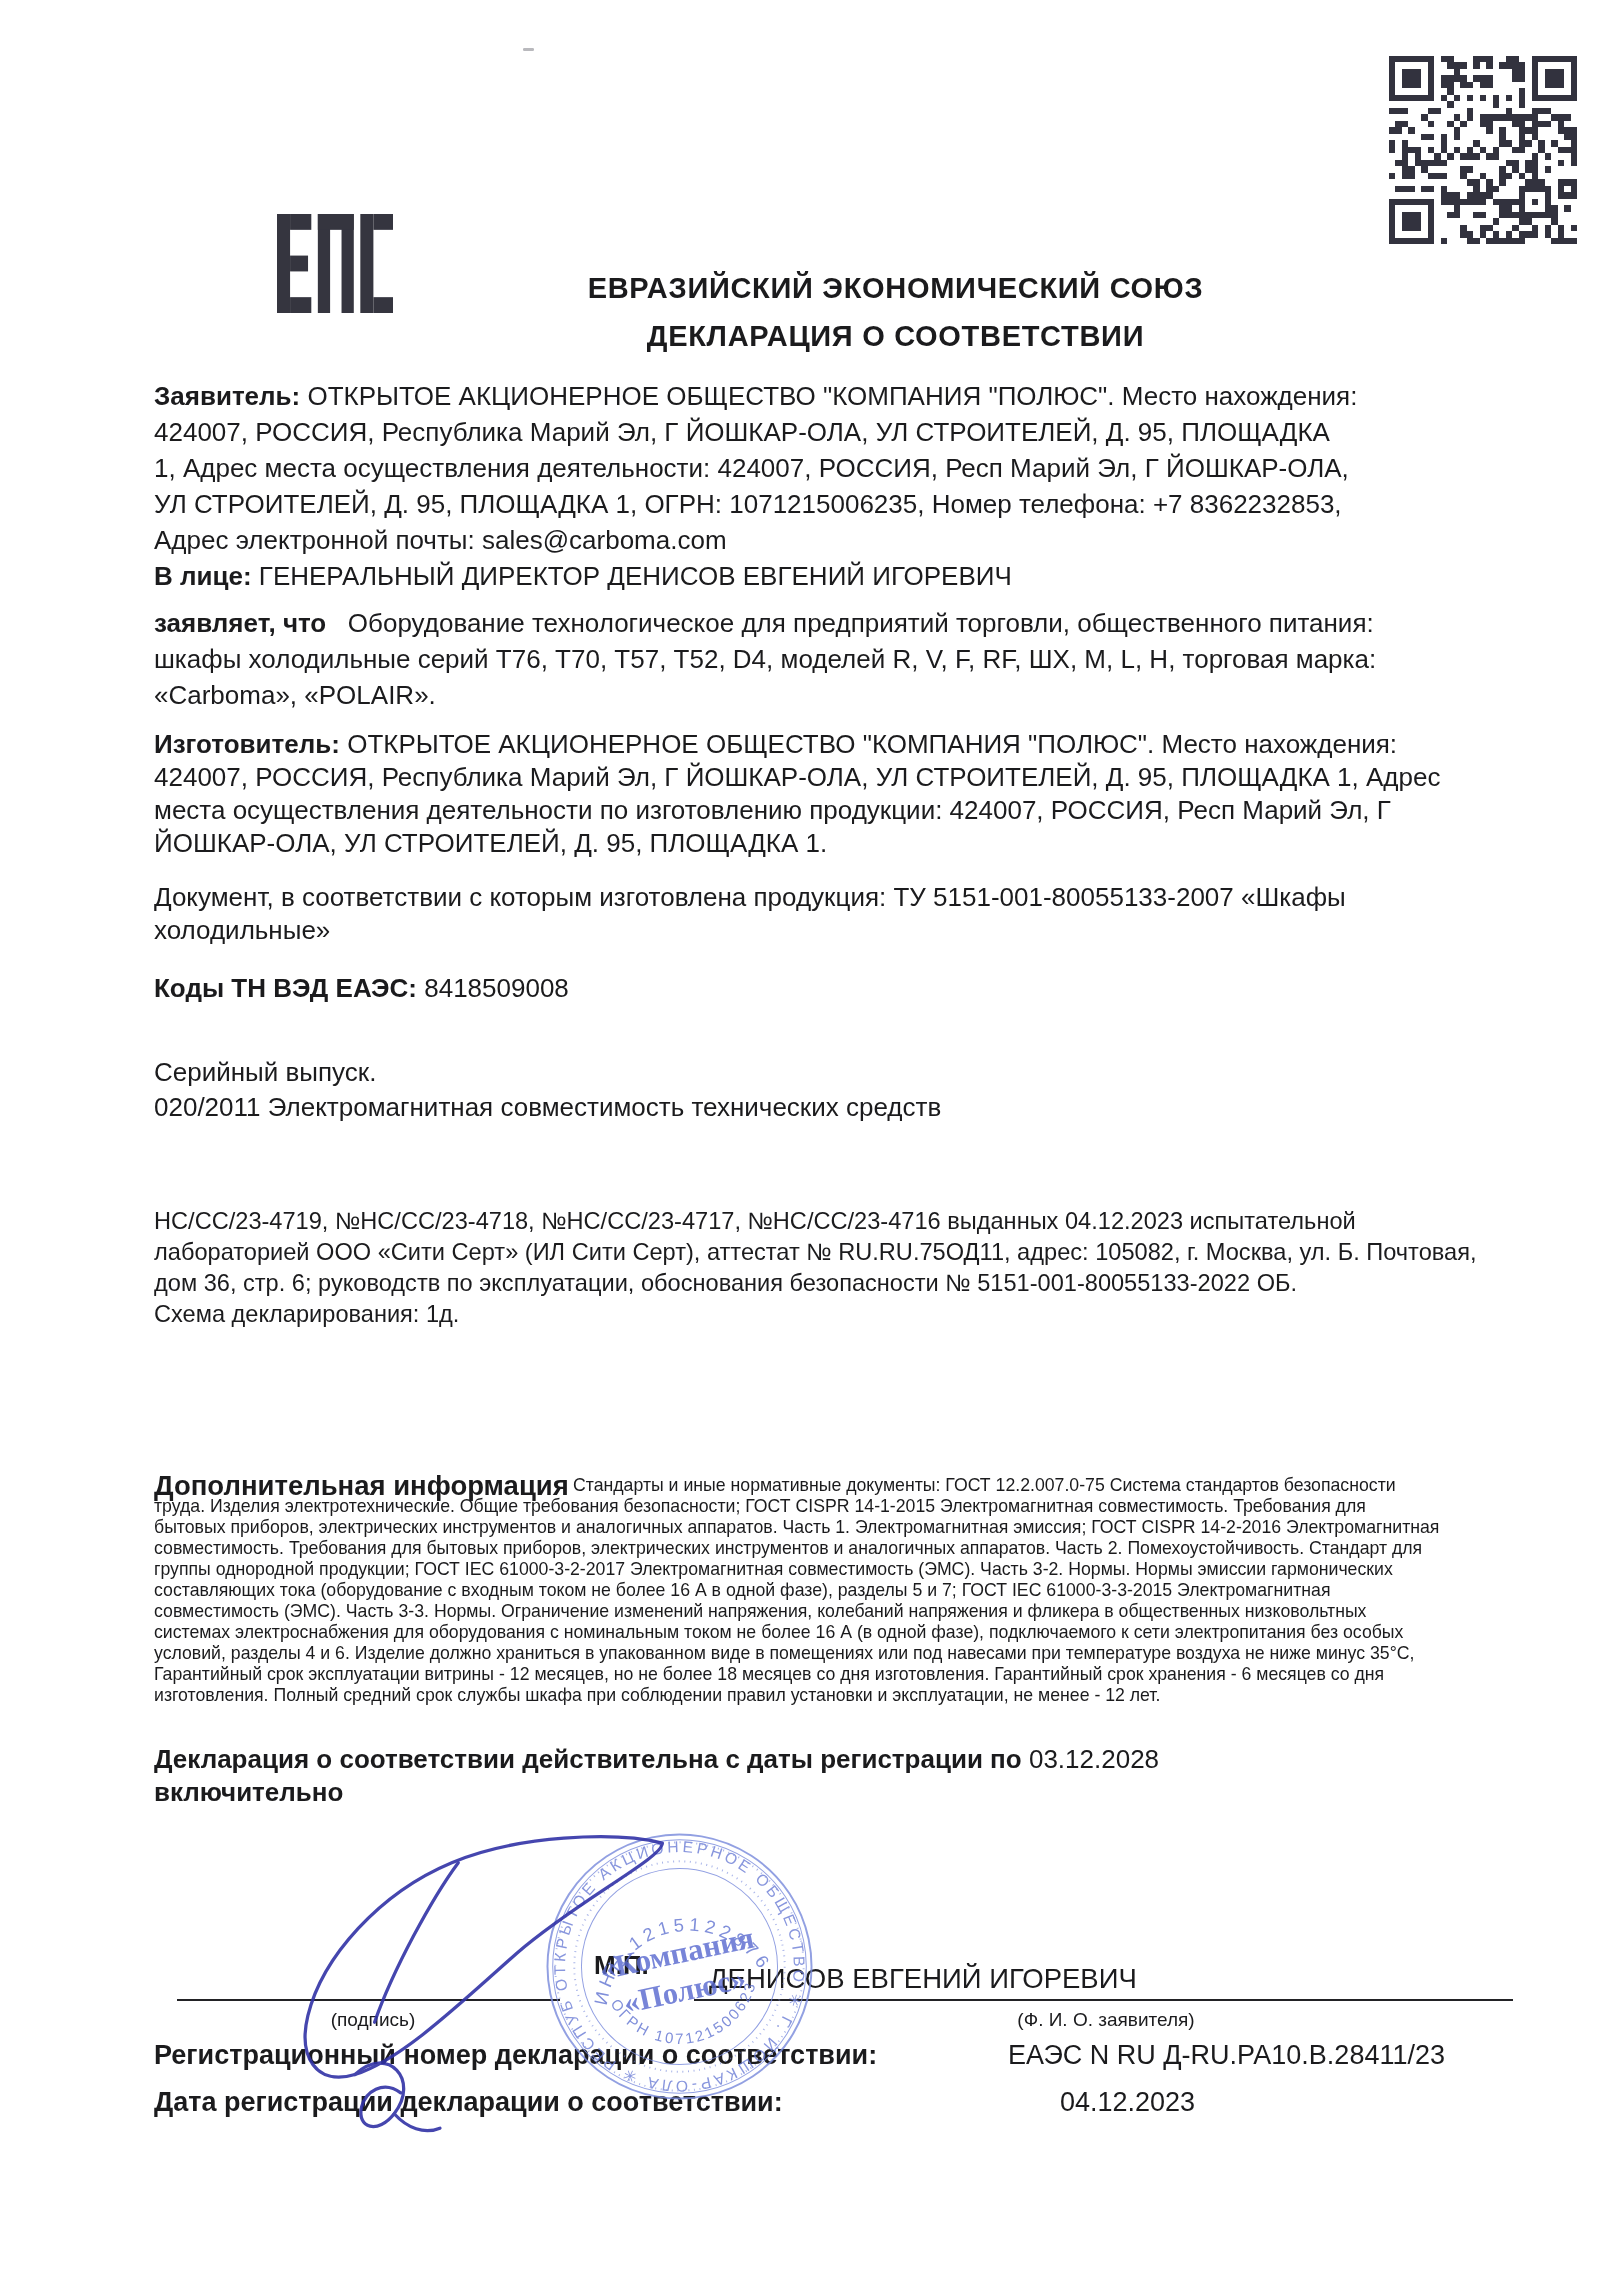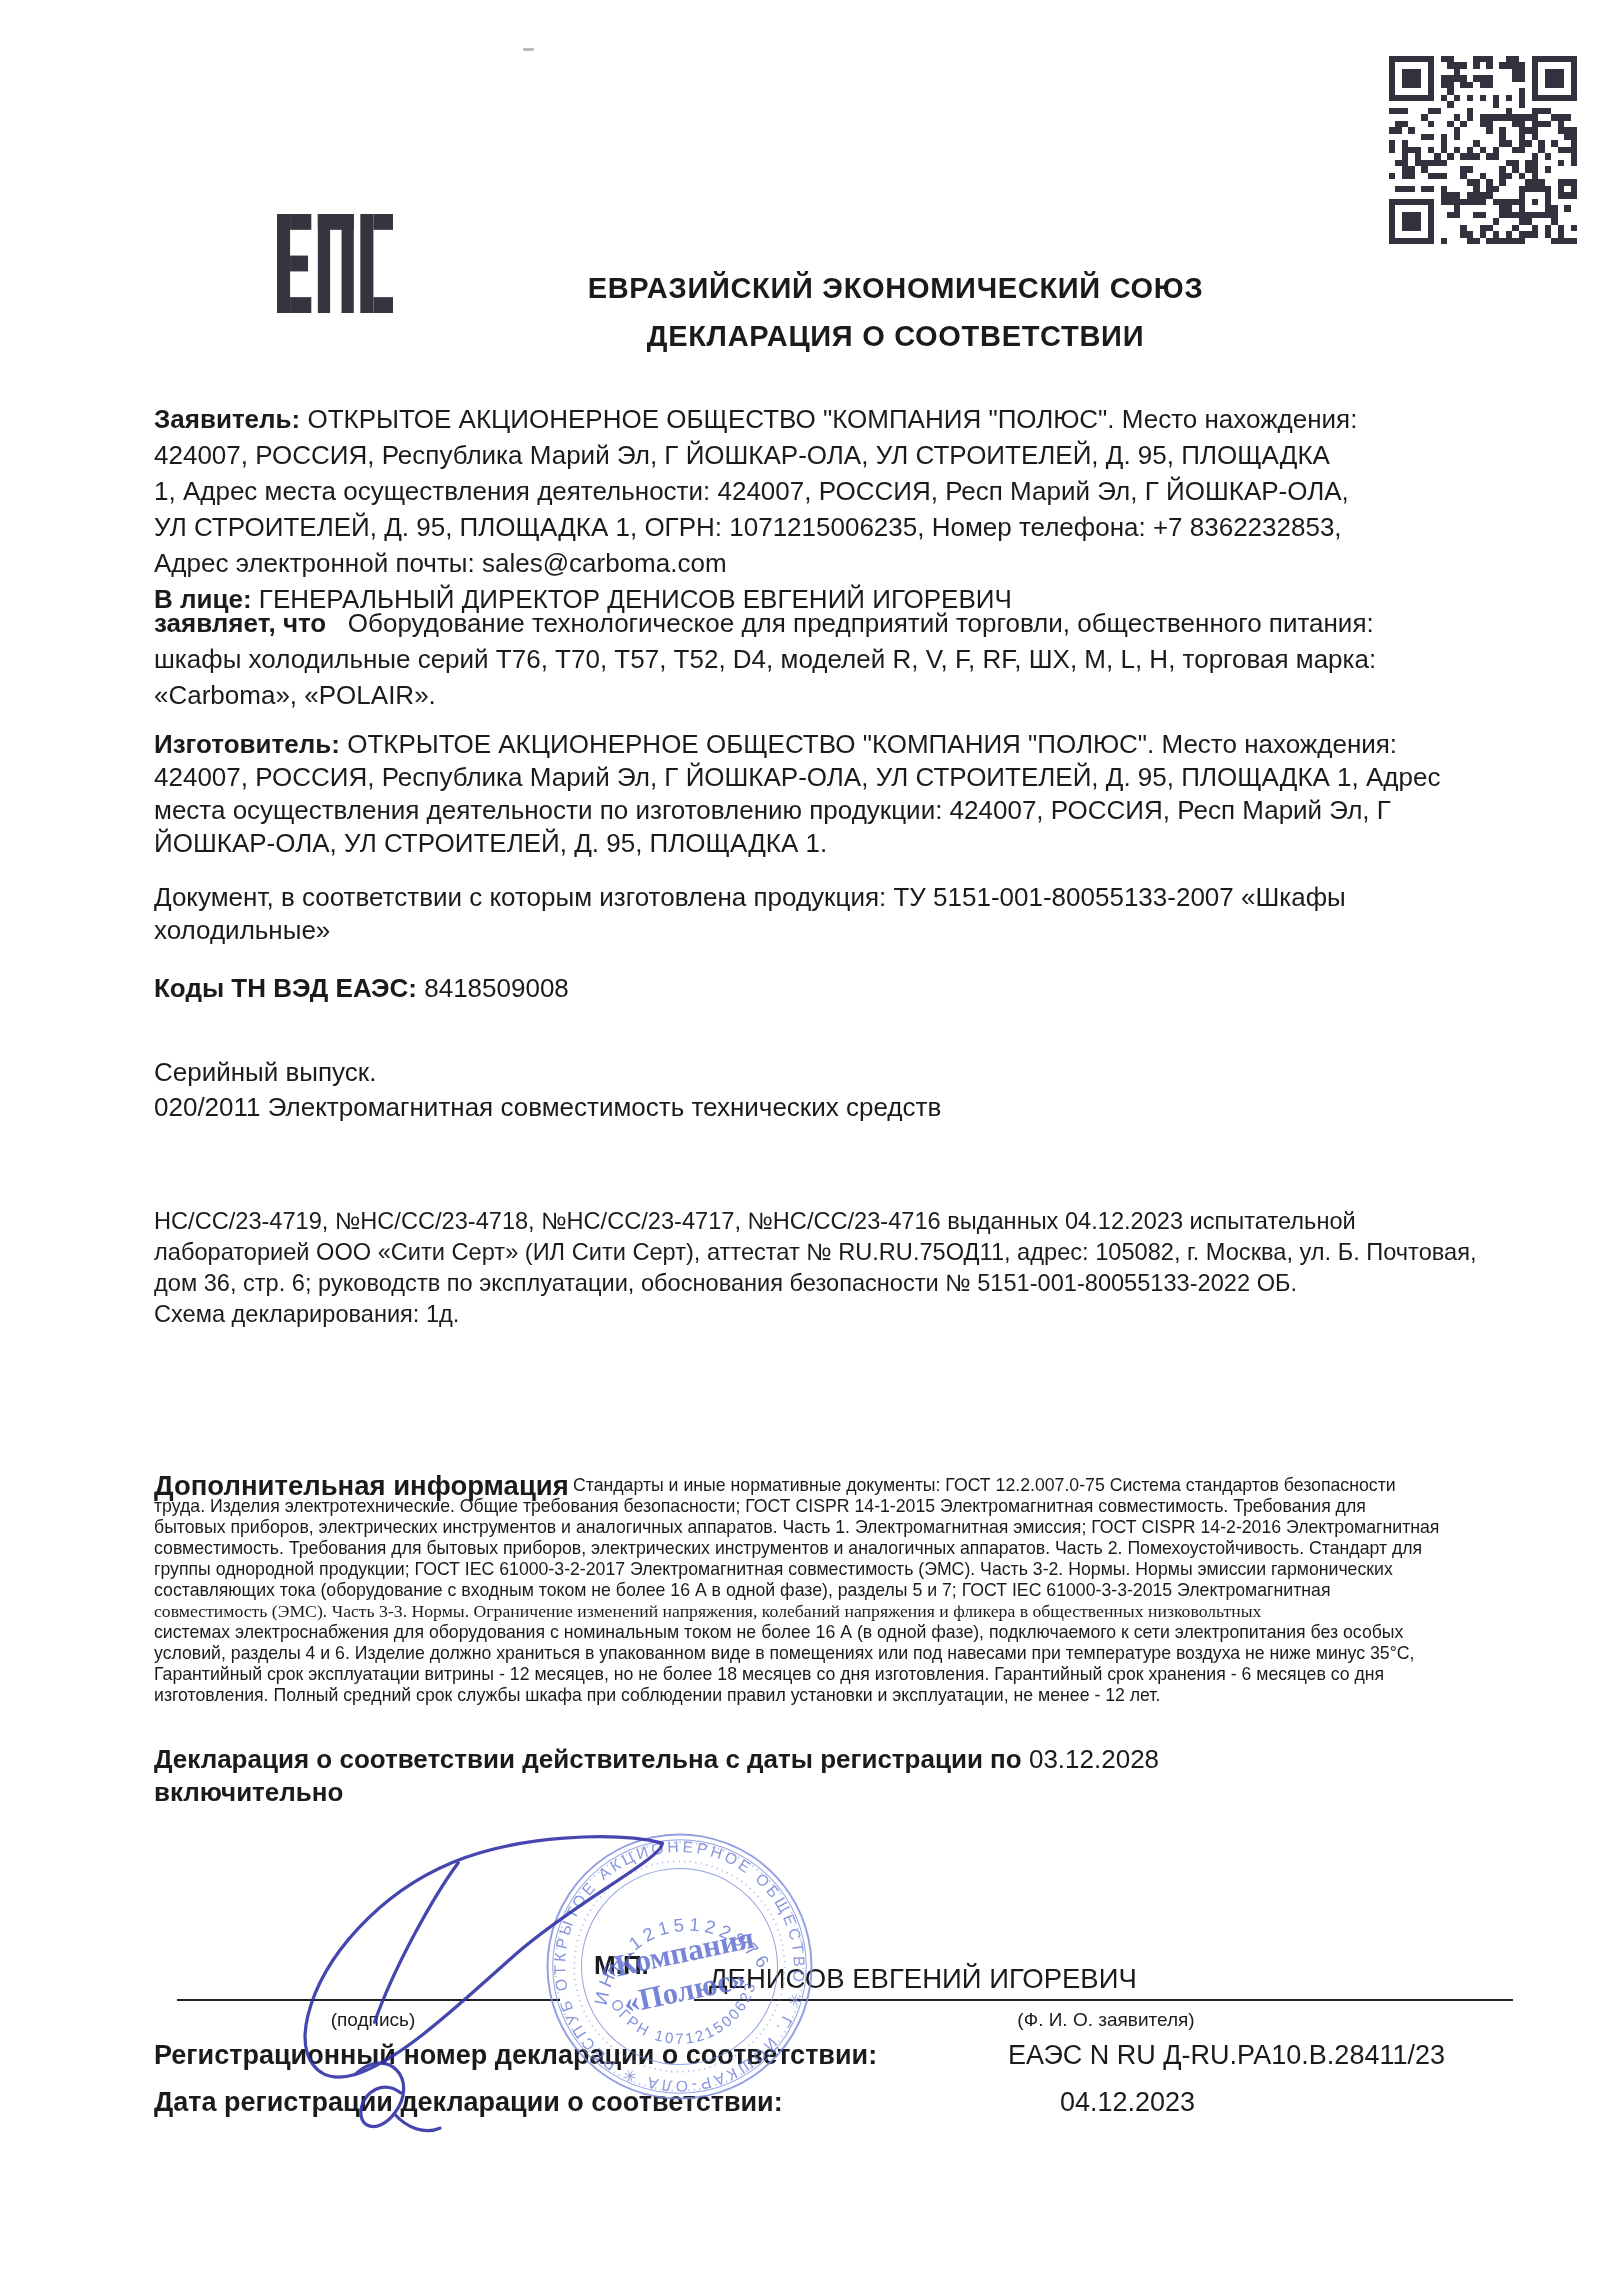--- a/index.html
+++ b/index.html
@@ -461,21 +461,21 @@
     </svg>
 
   <div id="scan-artifact"></div>
 
   <div class="titles">
     <div class="t1">ЕВРАЗИЙСКИЙ ЭКОНОМИЧЕСКИЙ СОЮЗ</div>
     <div class="t2">ДЕКЛАРАЦИЯ О СООТВЕТСТВИИ</div>
   </div>
 
   <div class="blk" id="applicant">
-      <div class="tl j" style="word-spacing: 0px; margin-top: 23px;"><span class="b">Заявитель:</span><span> ОТКРЫТОЕ АКЦИОНЕРНОЕ ОБЩЕСТВО "КОМПАНИЯ "ПОЛЮС". Место нахождения:</span></div>
+      <div class="tl j" style="word-spacing: 0px;"><span class="b">Заявитель:</span><span> ОТКРЫТОЕ АКЦИОНЕРНОЕ ОБЩЕСТВО "КОМПАНИЯ "ПОЛЮС". Место нахождения:</span></div>
       <div class="tl j" style="word-spacing: 0px;"><span>424007, РОССИЯ, Республика Марий Эл, Г ЙОШКАР-ОЛА, УЛ СТРОИТЕЛЕЙ, Д. 95, ПЛОЩАДКА</span></div>
       <div class="tl j" style="word-spacing: 0px;"><span>1, Адрес места осуществления деятельности: 424007, РОССИЯ, Респ Марий Эл, Г ЙОШКАР-ОЛА,</span></div>
       <div class="tl j" style="word-spacing: 0px;"><span>УЛ СТРОИТЕЛЕЙ, Д. 95, ПЛОЩАДКА 1, ОГРН: 1071215006235, Номер телефона: +7 8362232853,</span></div>
       <div class="tl"><span>Адрес электронной почты: sales@carboma.com</span></div>
       <div class="tl"><span class="b">В лице:</span><span> ГЕНЕРАЛЬНЫЙ ДИРЕКТОР ДЕНИСОВ ЕВГЕНИЙ ИГОРЕВИЧ</span></div>
     </div>
   <div class="blk" id="declares">
       <div class="tl j" style="word-spacing: 0px;"><span class="b gap">заявляет, что</span><span> Оборудование технологическое для предприятий торговли, общественного питания:</span></div>
       <div class="tl j" style="word-spacing: 0px;"><span>шкафы холодильные серий Т76, Т70, Т57, Т52, D4, моделей R, V, F, RF, ШХ, M, L, H, торговая марка:</span></div>
       <div class="tl"><span>«Carboma», «POLAIR».</span></div>
@@ -507,21 +507,21 @@
     </div>
 
   <div id="addl-head">Дополнительная информация</div>
   <div class="blk" id="additional">
       <div class="tl j" style="padding-left: 419px; word-spacing: 0px;"><span>Стандарты и иные нормативные документы: ГОСТ 12.2.007.0-75 Система стандартов безопасности</span></div>
       <div class="tl j" style="word-spacing: 0px;"><span>труда. Изделия электротехнические. Общие требования безопасности; ГОСТ CISPR 14-1-2015 Электромагнитная совместимость. Требования для</span></div>
       <div class="tl j" style="word-spacing: 0px;"><span>бытовых приборов, электрических инструментов и аналогичных аппаратов. Часть 1. Электромагнитная эмиссия; ГОСТ CISPR 14-2-2016 Электромагнитная</span></div>
       <div class="tl j" style="word-spacing: 0px;"><span>совместимость. Требования для бытовых приборов, электрических инструментов и аналогичных аппаратов. Часть 2. Помехоустойчивость. Стандарт для</span></div>
       <div class="tl j" style="word-spacing: 0px;"><span>группы однородной продукции; ГОСТ IEC 61000-3-2-2017 Электромагнитная совместимость (ЭМС). Часть 3-2. Нормы. Нормы эмиссии гармонических</span></div>
       <div class="tl j" style="word-spacing: 0px;"><span>составляющих тока (оборудование с входным током не более 16 А в одной фазе), разделы 5 и 7; ГОСТ IEC 61000-3-3-2015 Электромагнитная</span></div>
-      <div class="tl j" style="word-spacing: 0px; font-family: Liberation Serif, serif;"><span>совместимость (ЭМС). Часть 3-3. Нормы. Ограничение изменений напряжения, колебаний напряжения и фликера в общественных низковольтных</span></div>
+      <div class="tl j" style="word-spacing: 0px;"><span>совместимость (ЭМС). Часть 3-3. Нормы. Ограничение изменений напряжения, колебаний напряжения и фликера в общественных низковольтных</span></div>
       <div class="tl j" style="word-spacing: 0px;"><span>системах электроснабжения для оборудования с номинальным током не более 16 А (в одной фазе), подключаемого к сети электропитания без особых</span></div>
       <div class="tl j" style="word-spacing: 0px;"><span>условий, разделы 4 и 6. Изделие должно храниться в упакованном виде в помещениях или под навесами при температуре воздуха не ниже минус 35°С,</span></div>
       <div class="tl j" style="word-spacing: 0px;"><span>Гарантийный срок эксплуатации витрины - 12 месяцев, но не более 18 месяцев со дня изготовления. Гарантийный срок хранения - 6 месяцев со дня</span></div>
       <div class="tl"><span>изготовления. Полный средний срок службы шкафа при соблюдении правил установки и эксплуатации, не менее - 12 лет.</span></div>
     </div>
 
   <div class="blk" id="validity">
       <div class="tl"><span class="b">Декларация о соответствии действительна с даты регистрации по </span><span>03.12.2028</span></div>
       <div class="tl"><span class="b">включительно</span></div>
     </div>

